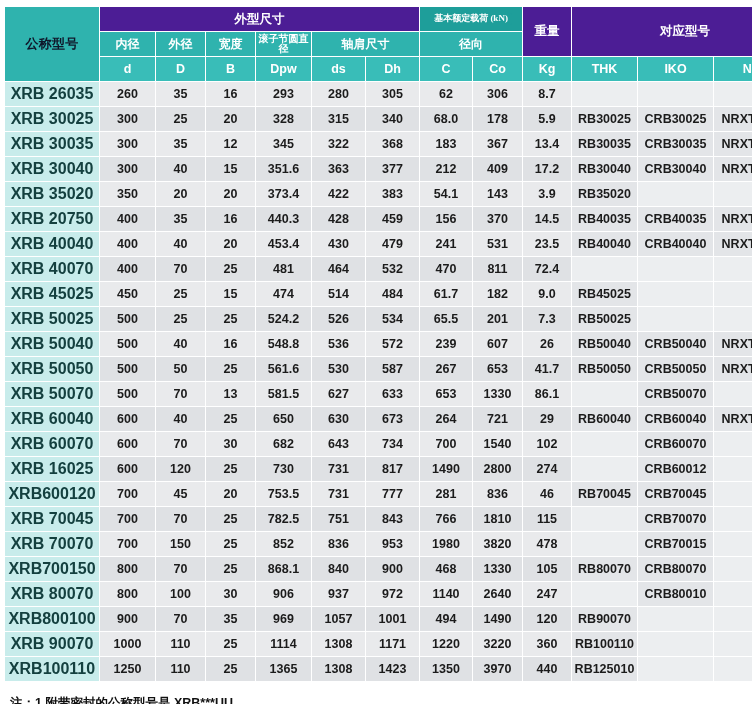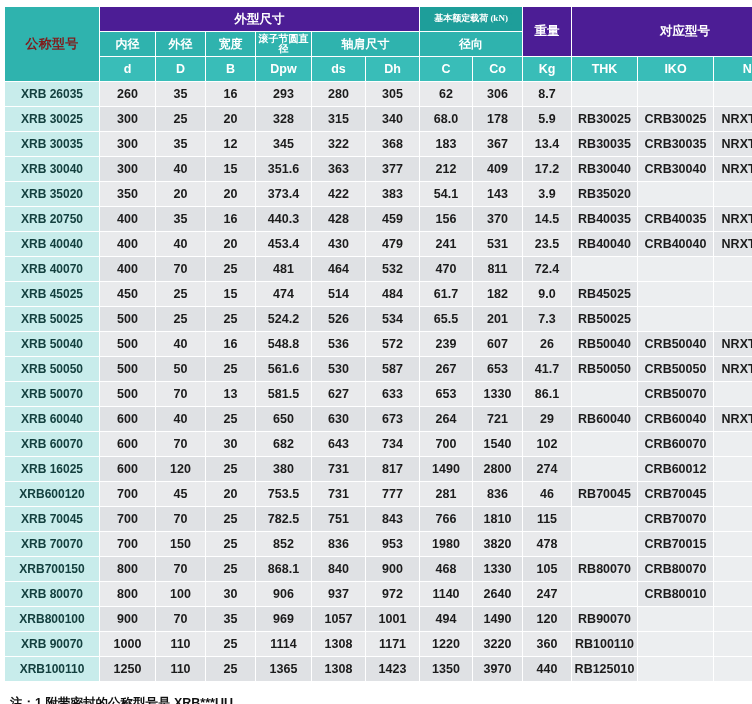--- a/index.html
+++ b/index.html
@@ -59,29 +59,29 @@
     font-size: 12.5px;
   }
   .hdr-small {
     font-size: 10px;
     line-height: 1.05;
     font-weight: bold;
     font-family: Liberation Serif, serif;
   }
   .name-cell {
     background: #2fb3ae;
-    color: #7f1d1d;
+    color: #0f172a;
     font-weight: bold;
     font-size: 13px;
     letter-spacing: .2px;
   }
   td.model {
     background: #c8eceb;
     color: #14403f;
-    font-size: 12px;
+    font-size: 16px;
   }
   td.val {
     background: #e9eaec;
     color: #1b1b1b;
   }
   td.val.alt {
     background: #dfe1e4;
   }
   td.cross {
     background: #e3e5e8;
@@ -385,21 +385,21 @@
           <td class="val">102</td>
           <td class="cross empty"></td>
           <td class="cross">CRB60070</td>
           <td class="cross empty"></td>
         </tr>
         <tr>
           <td class="model">XRB 16025</td>
           <td class="val alt">600</td>
           <td class="val alt">120</td>
           <td class="val alt">25</td>
-          <td class="val alt">380</td>
+          <td class="val alt">730</td>
           <td class="val alt">731</td>
           <td class="val alt">817</td>
           <td class="val alt">1490</td>
           <td class="val alt">2800</td>
           <td class="val alt">274</td>
           <td class="cross empty"></td>
           <td class="cross">CRB60012</td>
           <td class="cross empty"></td>
         </tr>
         <tr>

